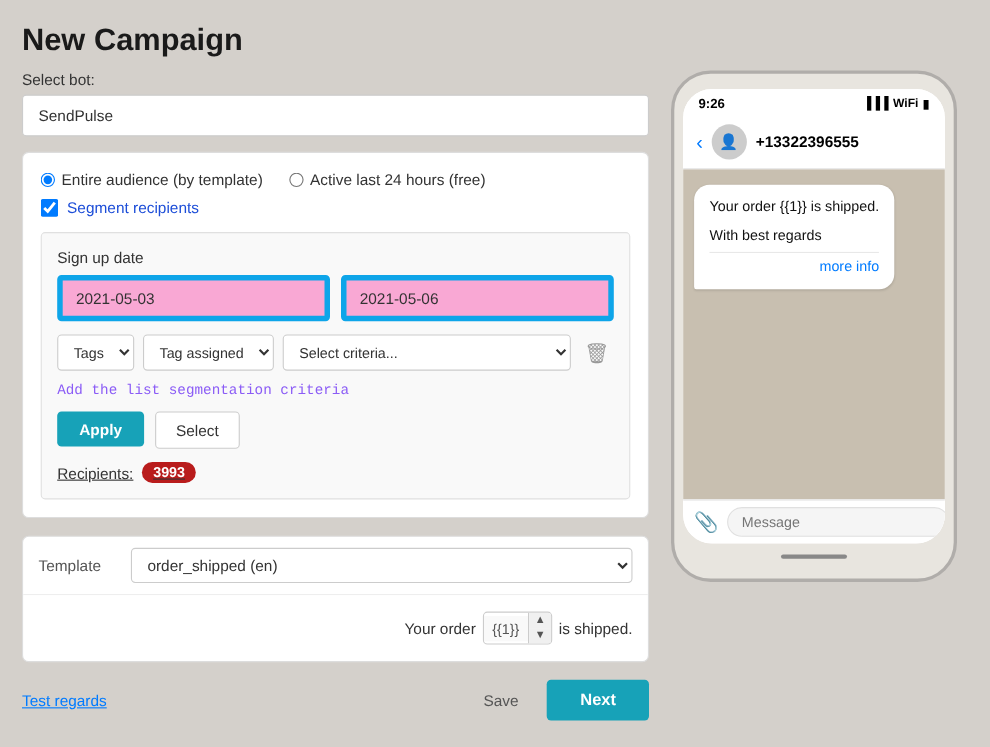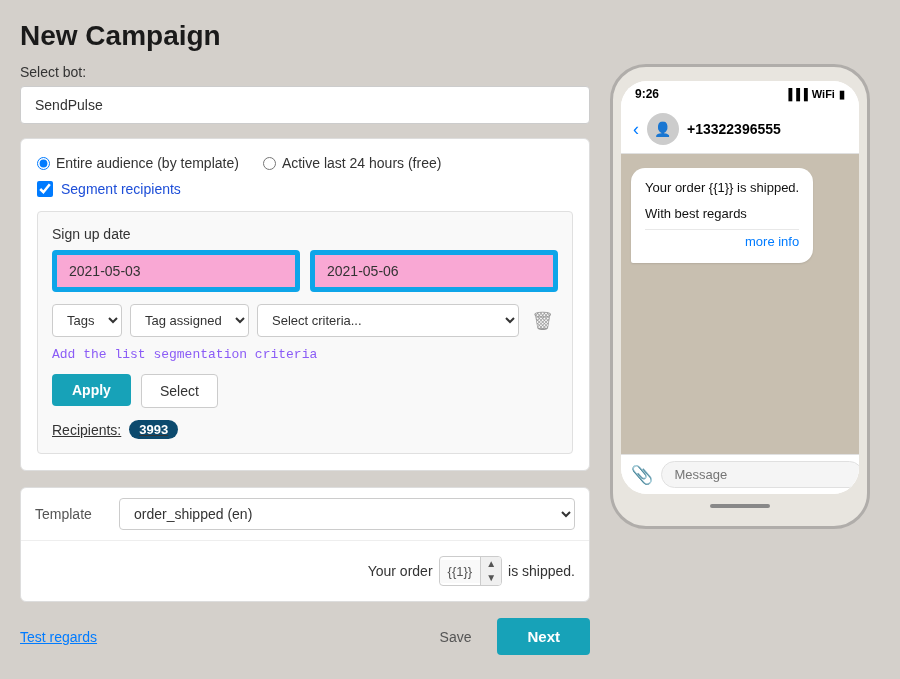--- a/index.html
+++ b/index.html
@@ -172,21 +172,21 @@
     }
     .recipients-row {
       display: flex;
       align-items: center;
       gap: 8px;
       font-size: 14px;
       color: #333;
       text-decoration: underline;
     }
     .recipients-badge {
-      background: #0c4a6e;
+      background: #b91c1c;
       color: #fff;
       border-radius: 10px;
       padding: 2px 10px;
       font-size: 13px;
       font-weight: 600;
     }
     .template-box {
       background: #fff;
       border: 1px solid #ddd;
       border-radius: 6px;

